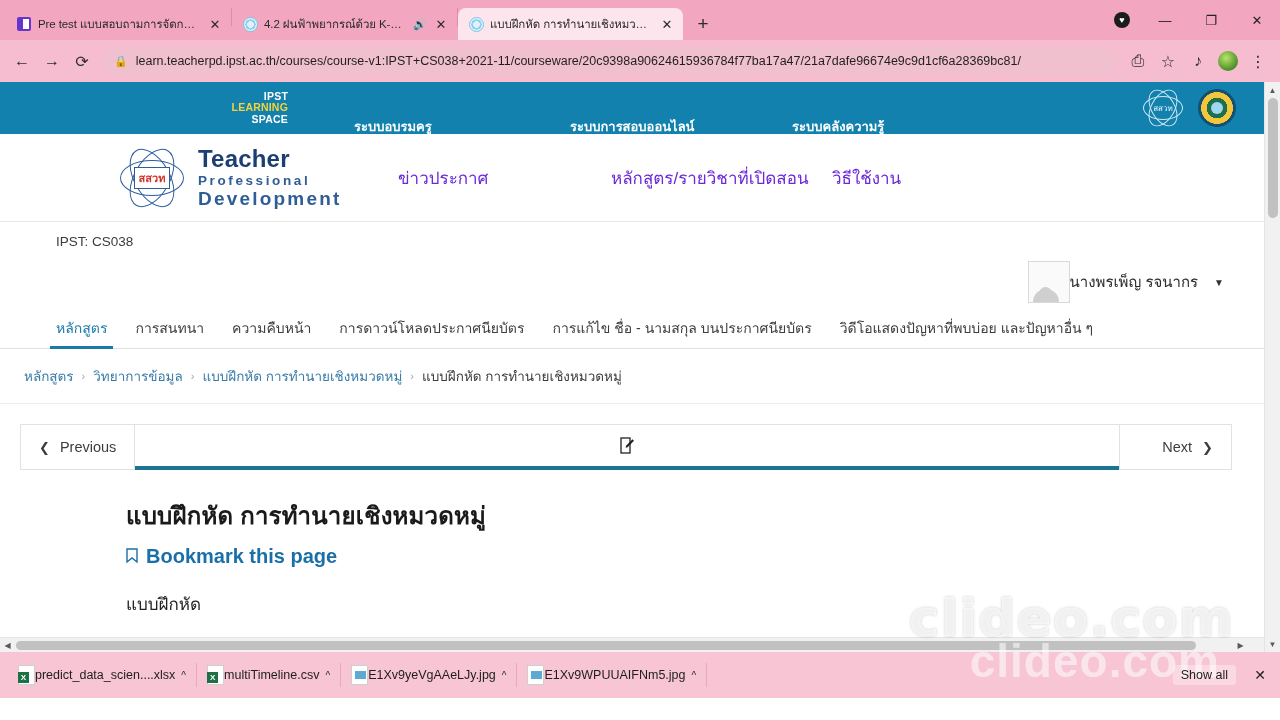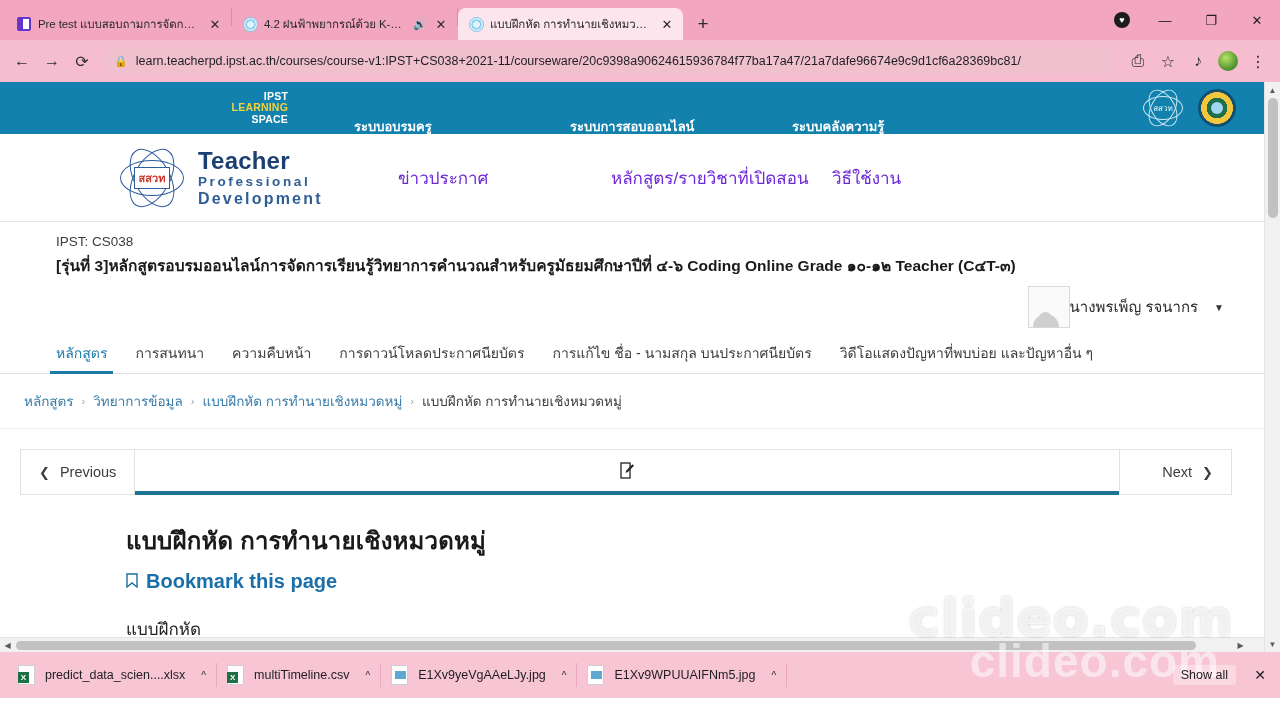--- a/index.html
+++ b/index.html
@@ -235,21 +235,21 @@
   .tpd-atom i:nth-child(3){ transform: rotate(120deg); }
   .tpd-atom b {
     position: absolute; left: 18px; top: 22px;
     width: 36px; height: 22px; border: 1.4px solid #2e5d9e;
     background: #fff; display: flex; align-items: center; justify-content: center;
     color: #d0342c; font-size: 11px; font-weight: 700;
   }
   .tpd-words { line-height: 1.12; }
   .tpd-words .l1 { font-size: 24px; font-weight: 800; color: #1b3f72; letter-spacing: .2px; }
   .tpd-words .l2 { font-size: 13.5px; font-weight: 600; color: #2f5d96; letter-spacing: 2.6px; }
-  .tpd-words .l3 { font-size: 16px; font-weight: 600; color: #2f5d96; letter-spacing: 2.2px; }
+  .tpd-words .l3 { font-size: 19px; font-weight: 600; color: #2f5d96; letter-spacing: 2.2px; }
   .hdr-nav { display: flex; align-items: center; flex: 1; padding-left: 2px; }
   .hdr-nav a {
     color: #6d28d9; font-size: 17px; text-decoration: none; white-space: nowrap;
   }
   .hdr-nav a:nth-child(1){ width: 213px; }
   .hdr-nav a:nth-child(2){ width: 221px; }
 
   
   .course-head {
     padding: 12px 0 0 56px;
@@ -375,21 +375,21 @@
   
   .shelf {
     height: 46px;
     background: #f7c5d4;
     display: flex;
     align-items: center;
     position: relative;
     padding-left: 8px;
   }
   .dl-item {
-    display: flex; align-items: center; gap: 10px;
+    display: flex; align-items: center; 
     padding: 0 10px; height: 34px; min-width: 0;
   }
   .dl-name { font-size: 12.5px; color: #1e1e1e; white-space: nowrap; }
   .dl-caret { font-size: 10px; color: #2a2a2a; margin-left: 6px; }
   .dl-sep { width: 1px; height: 24px; background: #e8a8bd; }
   .ic-xls {
     width: 17px; height: 20px; background: #fff; border: 1px solid #cfcfcf;
     position: relative; flex: 0 0 17px;
   }
   .ic-xls::after {
@@ -527,21 +527,20 @@
       </div>
       <div class="hdr-nav">
         <a href="#">ข่าวประกาศ</a>
         <a href="#">หลักสูตร/รายวิชาที่เปิดสอน</a>
         <a href="#">วิธีใช้งาน</a>
       </div>
     </div>
 
     <div class="course-head">
       <div class="course-num">IPST: CS038</div>
-      <div class="course-title">[รุ่นที่ 3]หลักสูตรอบรมออนไลน์การจัดการเรียนรู้วิทยาการคำนวณสำหรับครูมัธยมศึกษาปีที่ ๔-๖ Coding Online Grade ๑๐-๑๒ Teacher (C๔T-๓)</div>
     </div>
 
     <div class="user-row">
       <div class="user-avatar">
         <div class="head"></div>
           <div class="body"></div>
       </div>
       <span class="username">นางพรเพ็ญ รจนากร</span>
       <span class="caret">▼</span>
     </div>

